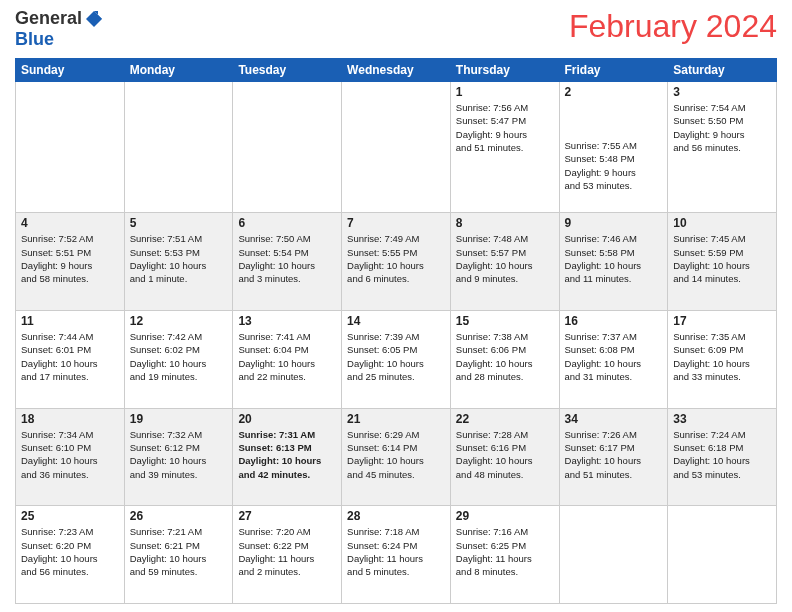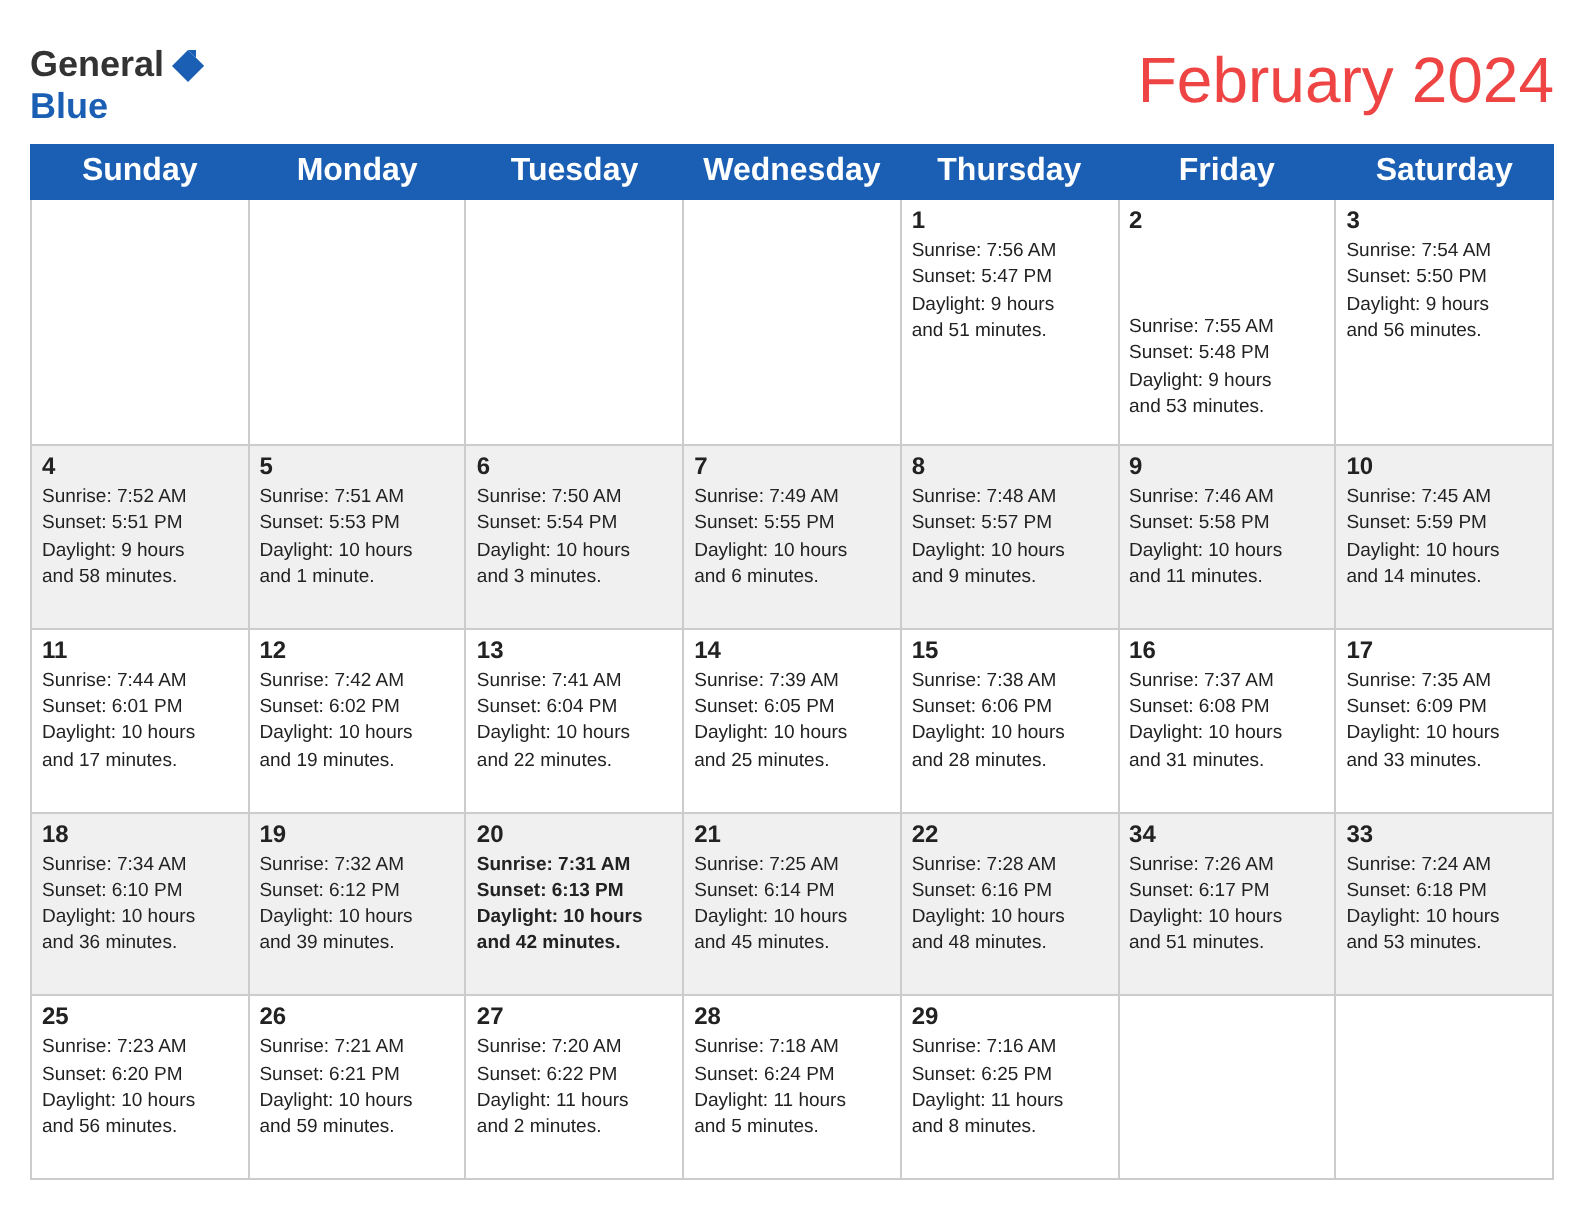--- a/index.html
+++ b/index.html
@@ -6,21 +6,21 @@
     body {
       font-family: Arial, sans-serif;
       background: #fff;
       width: 792px;
       height: 612px;
       overflow: hidden;
     }
     .page {
       width: 792px;
       height: 612px;
-      padding: 22px 15px;
+      padding: 8px 15px;
       display: flex;
       flex-direction: column;
     }
     .header {
       display: flex;
       justify-content: space-between;
       align-items: flex-start;
       margin-bottom: 8px;
     }
     .logo {
@@ -62,23 +62,23 @@
     .calendar {
       flex: 1;
       border: 1px solid #ccc;
       border-collapse: collapse;
       width: 100%;
       table-layout: fixed;
     }
     .calendar th {
       background-color: #1a5fb4;
       color: #fff;
-      text-align: center;
+      text-align: left;
       padding: 4px 5px;
-      font-size: 16px;
+      font-size: 12px;
       border: 1px solid #1a5fb4;
     }
     .calendar td {
       border: 1px solid #ccc;
       vertical-align: top;
       padding: 3px 5px;
       font-size: 10px;
       color: #222;
       height: 85px;
     }
@@ -281,21 +281,21 @@
           </td>
           <td>
             <div class="day-number">20</div>
             <div class="day-info" style="white-space: pre-line; font-weight: bold;">Sunrise: 7:31 AM
 Sunset: 6:13 PM
 Daylight: 10 hours
 and 42 minutes.</div>
           </td>
           <td>
             <div class="day-number">21</div>
-            <div class="day-info" style="white-space: pre-line;">Sunrise: 7:25 AM
+            <div class="day-info" style="white-space: pre-line;">Sunrise: 6:29 AM
 Sunset: 6:14 PM
 Daylight: 10 hours
 and 45 minutes.</div>
           </td>
           <td>
             <div class="day-number">22</div>
             <div class="day-info" style="white-space: pre-line;">Sunrise: 7:28 AM
 Sunset: 6:16 PM
 Daylight: 10 hours
 and 48 minutes.</div>

